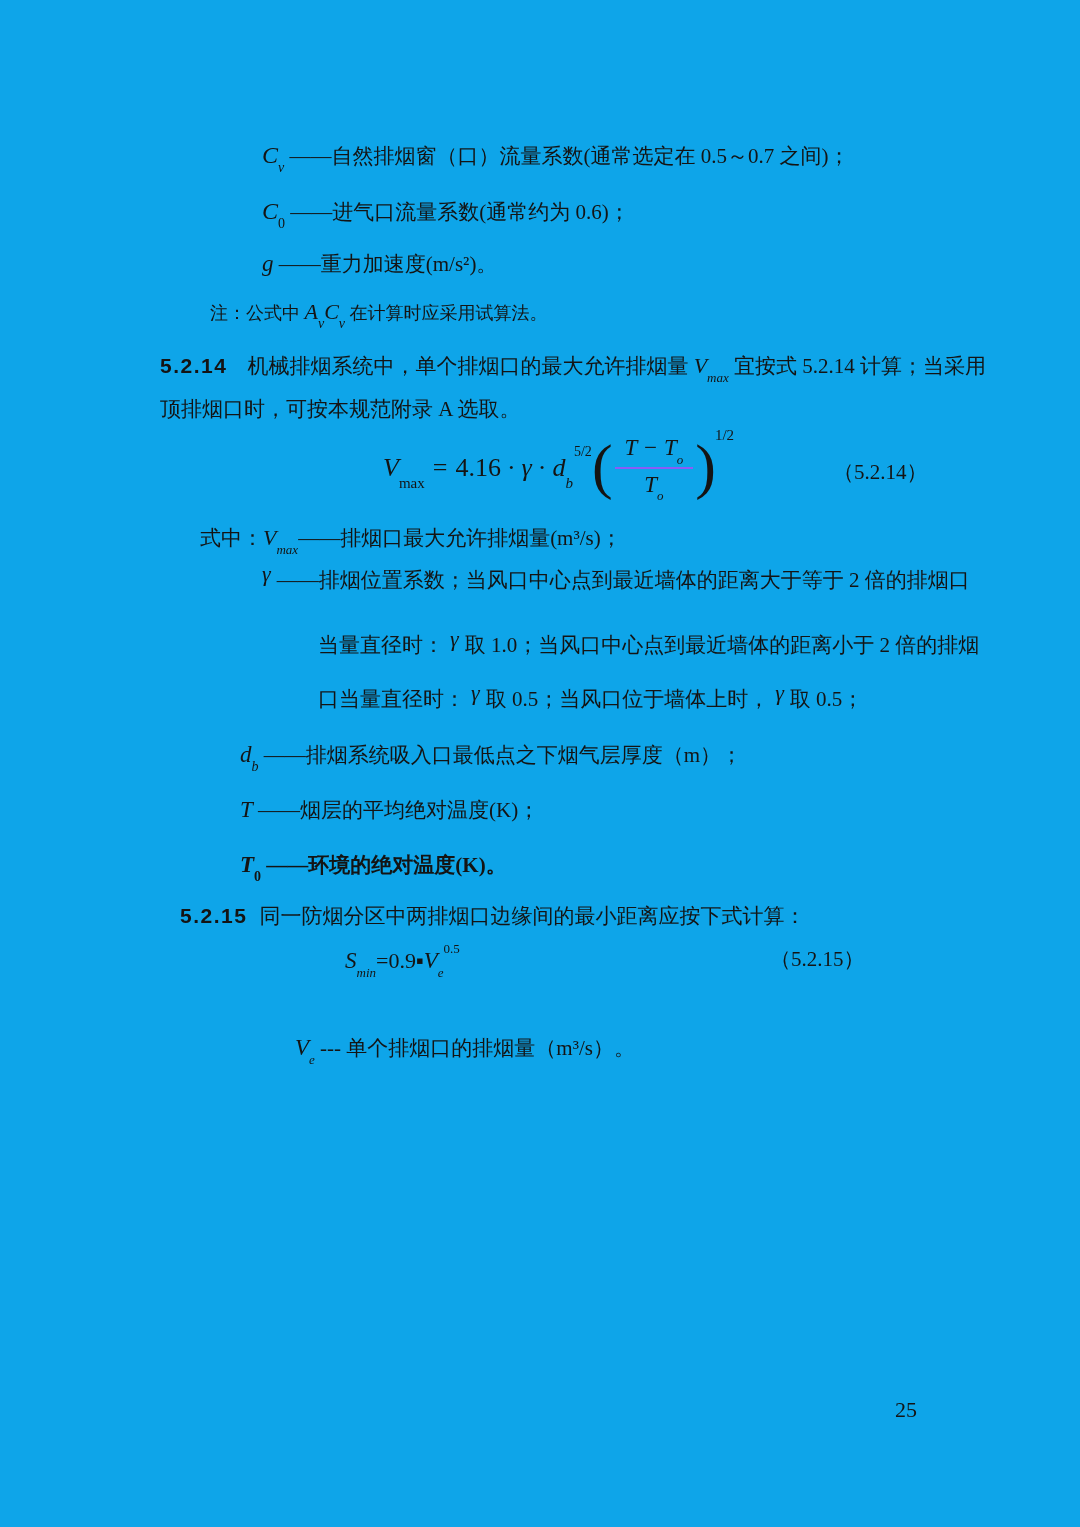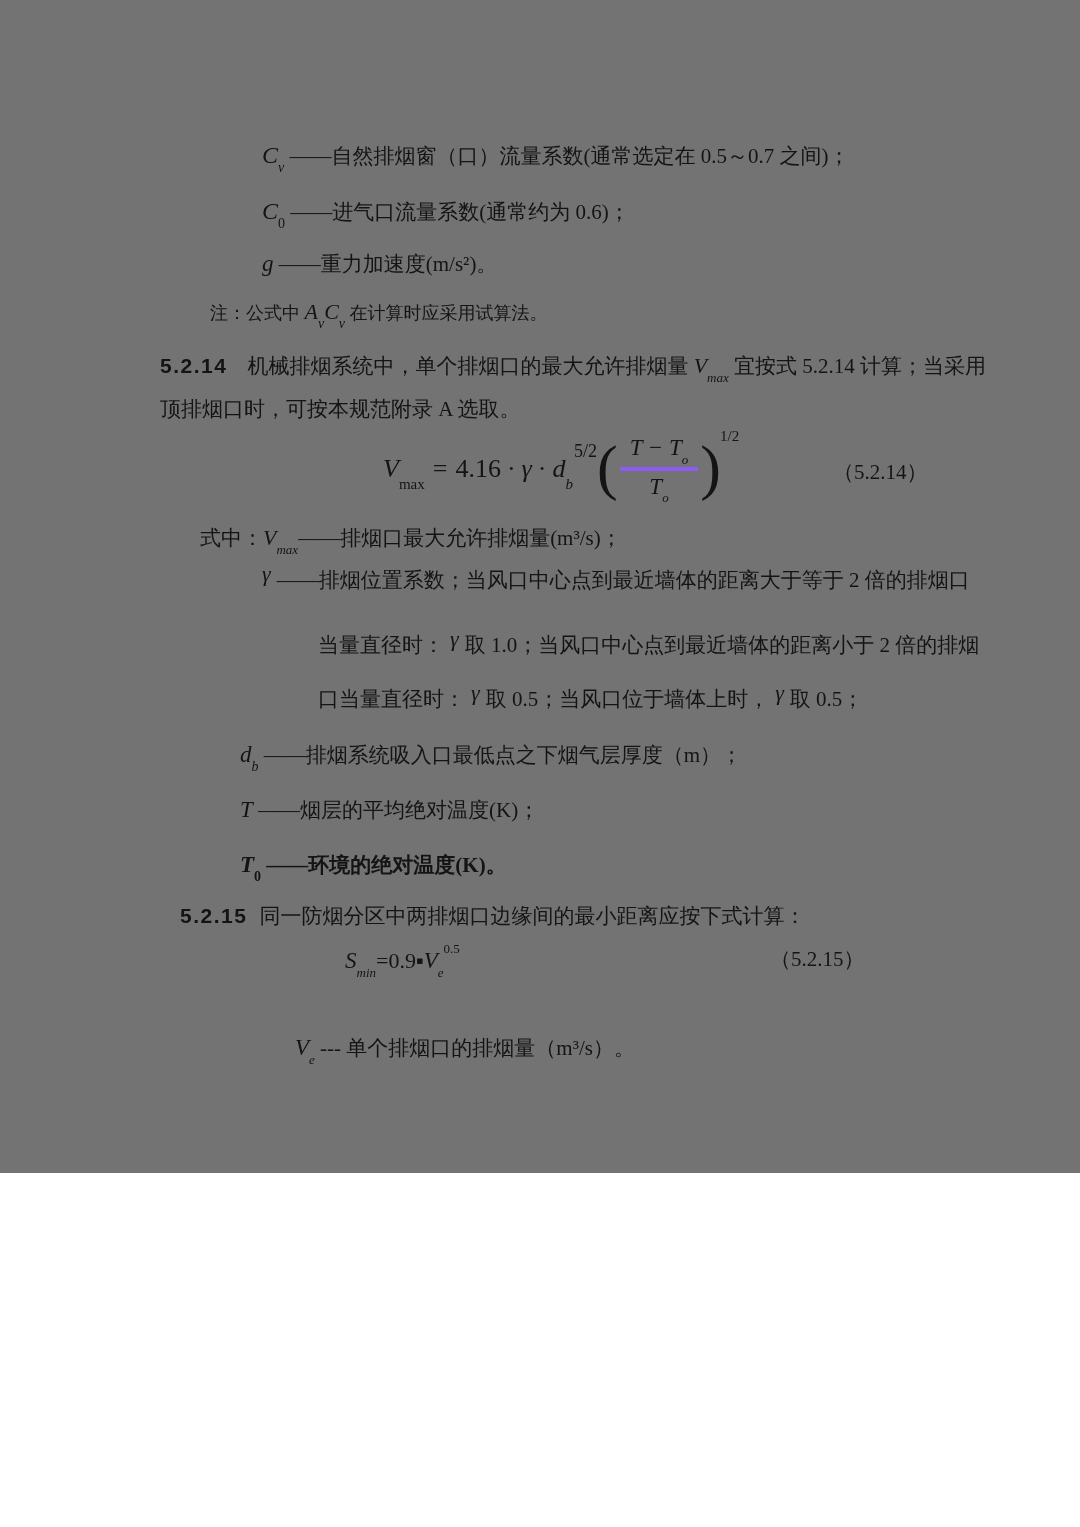--- a/index.html
+++ b/index.html
@@ -1,41 +1,41 @@
 <!DOCTYPE html>
 <html><head>
 <meta charset="utf-8">
 <style>
   html,body { margin:0; padding:0; background:#ffffff; }
   .page {
-    position:relative; width:1080px; height:1173px; background:#737373;
+    position:relative; width:1080px; height:1527px; background:#0ea5e9;
     font-family:"Liberation Serif","DejaVu Serif",serif; color:#141414; overflow:hidden;
   }
   .line { position:absolute; white-space:nowrap; font-size:21px; line-height:28px; }
   .sym { font-style:italic; font-size:24px; }
   .sym23 { font-style:italic; font-size:23px; }
   sub.it { font-style:italic; font-size:14px; position:relative; top:4px; }
   sub.rm { font-style:normal; font-size:14px; position:relative; top:4px; }
   .num-bold { font-family:"Liberation Sans","DejaVu Sans",sans-serif; font-weight:bold; letter-spacing:1.5px; }
   .gma { font-style:italic; font-size:22px; position:relative; top:-6px; }
   .note { font-size:18px; }
   .note .sym { font-size:22px; }
 
   
   .formula { position:absolute; white-space:nowrap; font-size:26px; line-height:1; }
   .f-var { font-style:italic; }
   .f-sub { font-style:italic; font-size:15px; position:relative; top:6px; }
-  .f-sup { font-style:normal; font-size:18px; position:relative; top:-10px; margin-left:1px; }
+  .f-sup { font-style:normal; font-size:14px; position:relative; top:-10px; margin-left:1px; }
   .f-rom { font-style:normal; }
   .f-eq  { margin:0 8px; }
   .f-dot { margin:0 6px; }
   .bigp  { font-size:62px; line-height:0; vertical-align:middle; position:relative; top:-4px; }
   .frac  { display:inline-flex; flex-direction:column; align-items:center; vertical-align:middle;
            font-size:23px; margin:0 2px; position:relative; top:-2px; }
-  .frac .fnum { border-bottom:4px solid #8b5cf6; padding:0 10px 4px; }
+  .frac .fnum { border-bottom:2px solid #8b5cf6; padding:0 10px 4px; }
   .frac .fden { padding-top:4px; }
   .frac sub { font-style:italic; font-size:13px; position:relative; top:3px; }
   .exp-outer { font-size:15px; position:relative; top:-26px; left:-1px; }
 
   
   .formula2 { position:absolute; white-space:nowrap; font-size:22px; line-height:1.2; }
   .f2-sub { font-style:italic; font-size:13px; position:relative; top:4px; }
   .f2-sup { font-style:normal; font-size:13px; position:relative; top:-7px; }
 </style>
 </head>

